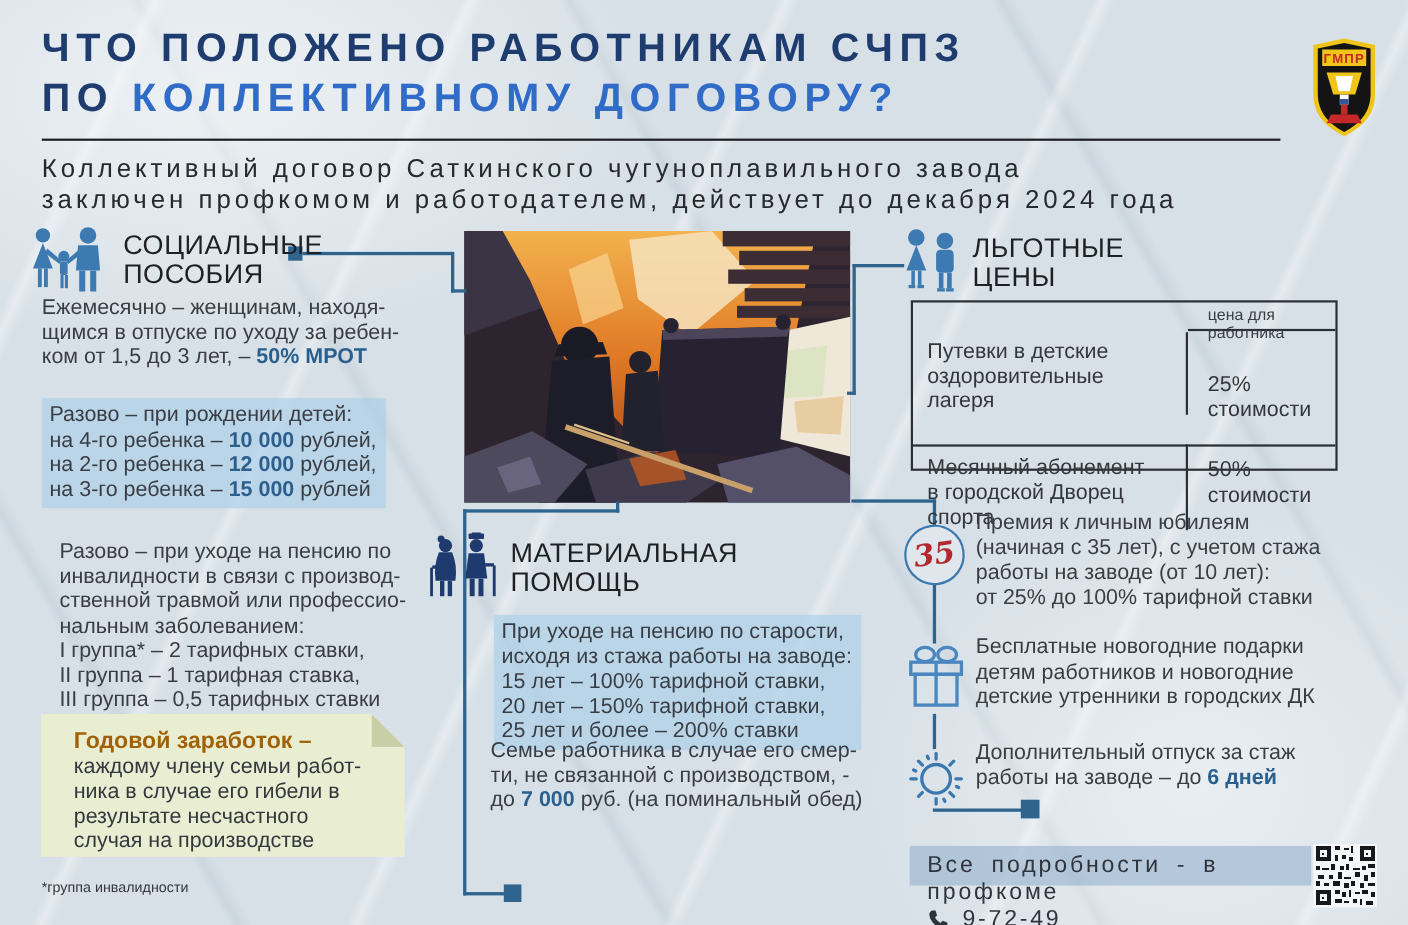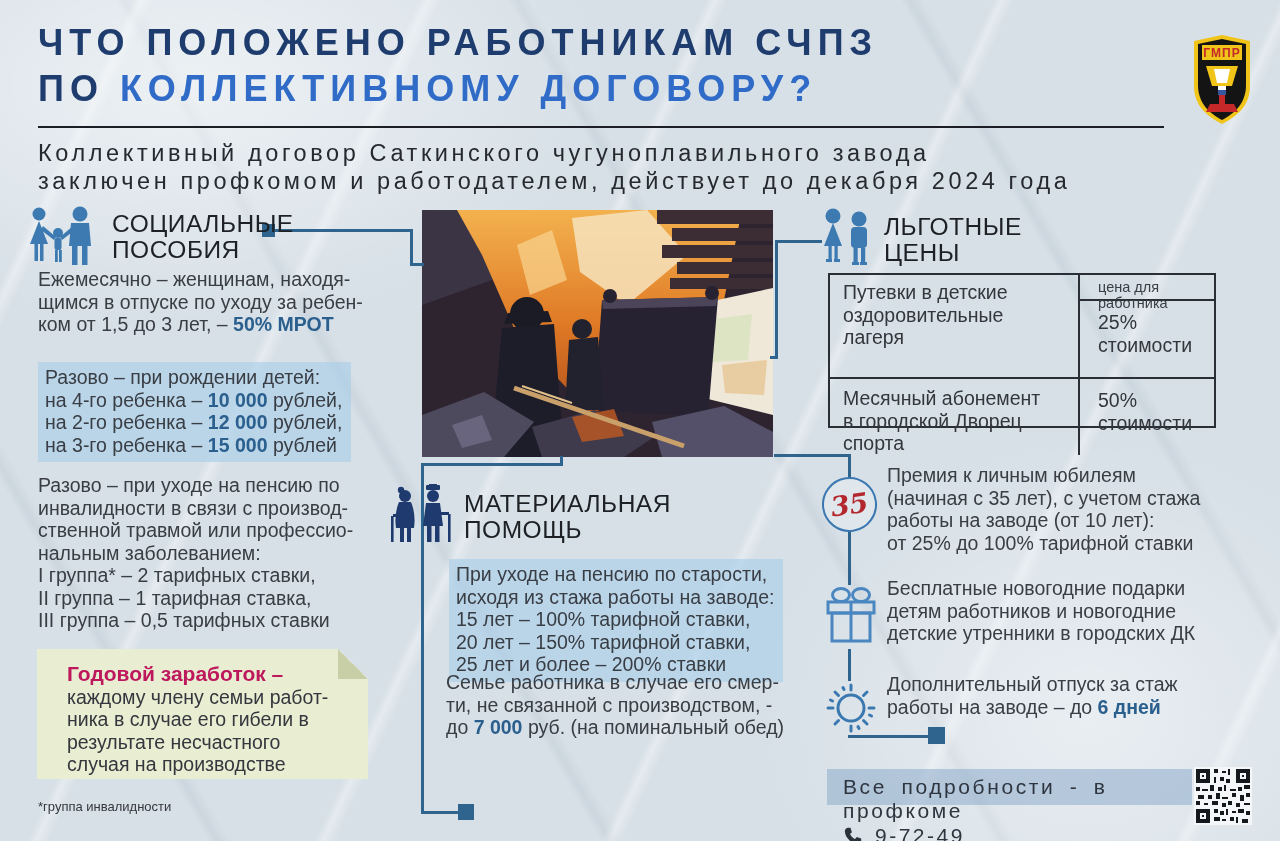--- a/index.html
+++ b/index.html
@@ -25,32 +25,32 @@
   .num{font-weight:bold;color:#2a5f8e;}
   .hl{background:rgba(168,205,233,.62);padding:4px 9px 6px 7px;width:-moz-fit-content;width:fit-content;}
   .sec-h{font-size:24.5px;line-height:26px;color:#1d2025;letter-spacing:.5px;}
   
   .ln,.sq{background:#2e648e;}
   .sq{width:13px;height:13px;}
   
   .note{left:37px;top:649px;width:331px;height:130px;background:#e9edd2;
         clip-path:polygon(0 0, calc(100% - 30px) 0, 100% 30px, 100% 100%, 0 100%);
         padding:14px 18px 0 30px;box-sizing:border-box;font-size:19.5px;line-height:22.5px;color:#34373d;}
-  .note b{font-size:21px;color:#be185d;}
+  .note b{font-size:21px;color:#a16207;}
   .note-fold{top:0;right:0;width:30px;height:30px;background:linear-gradient(225deg, rgba(0,0,0,0) 50%, #c8cfa6 50%);}
   
   .tbl{left:828px;top:273px;width:388px;height:155px;display:grid;
        grid-template-columns:250px 1fr;grid-template-rows:26px 76px auto;
        border:2px solid #2a2e35;box-sizing:border-box;color:#33373d;}
   .tbl .c-serv1{grid-column:1;grid-row:1/3;border-right:2px solid #2a2e35;padding:6px 8px 0 13px;}
   .tbl .c-head {grid-column:2;grid-row:1;border-bottom:2px solid #2a2e35;padding:4px 0 0 18px;font-size:14.5px;color:#3a3e45;}
   .tbl .c-pr1  {grid-column:2;grid-row:2;padding:10px 0 0 18px;}
   .tbl .c-serv2{grid-column:1;grid-row:3;border-right:2px solid #2a2e35;border-top:2px solid #2a2e35;padding:8px 8px 0 13px;}
   .tbl .c-pr2  {grid-column:2;grid-row:3;border-top:2px solid #2a2e35;padding:10px 0 0 18px;}
-  .tbl .cell-txt{font-size:19.5px;line-height:22.5px;}
+  .tbl .cell-txt{font-size:19.5px;line-height:22.5px;margin-top:27px;}
   
   .badge35{left:822px;top:477px;width:55px;height:55px;border-radius:50%;
            border:2.5px solid #3c78b0;background:#dfe7ed;box-sizing:border-box;
            display:flex;align-items:center;justify-content:center;
            font-family:"DejaVu Serif",serif;font-style:italic;font-weight:bold;
            font-size:27px;color:#b3282d;transform:rotate(-8deg);}
   
   .contact{left:827px;top:769px;width:365px;height:36px;background:rgba(134,166,199,.5);
            padding:6px 0 0 16px;box-sizing:border-box;color:#2e353f;}
   .contact .l1{font-size:21px;letter-spacing:2.6px;word-spacing:6px;}
@@ -176,21 +176,21 @@
 
   <p class="abs body-p pre" style="left:38px;top:268px;margin:0;width:360px;"><span>Ежемесячно – женщинам, находя-
 щимся в отпуске по уходу за ребен-
 ком от 1,5 до 3 лет, – </span><span class="num">50% МРОТ</span></p>
 
   <p class="abs body-p pre hl" style="left:38px;top:362px;margin:0;"><span>Разово – при рождении детей:
 на 4-го ребенка – </span><span class="num">10 000</span><span> рублей,
 на 2-го ребенка – </span><span class="num">12 000</span><span> рублей,
 на 3-го ребенка – </span><span class="num">15 000</span><span> рублей</span></p>
 
-  <p class="abs body-p pre" style="left:38px;top:474px;margin:0;width:370px;">Разово – при уходе на пенсию по
+  <p class="abs body-p pre" style="left:38px;top:474px;margin:16px;width:370px;">Разово – при уходе на пенсию по
 инвалидности в связи с производ-
 ственной травмой или профессио-
 нальным заболеванием:
 I группа* – 2 тарифных ставки,
 II группа – 1 тарифная ставка,
 III группа – 0,5 тарифных ставки</p>
 
   <div class="abs note pre"><b>Годовой заработок –</b><span>
 каждому члену семьи работ-
 ника в случае его гибели в

